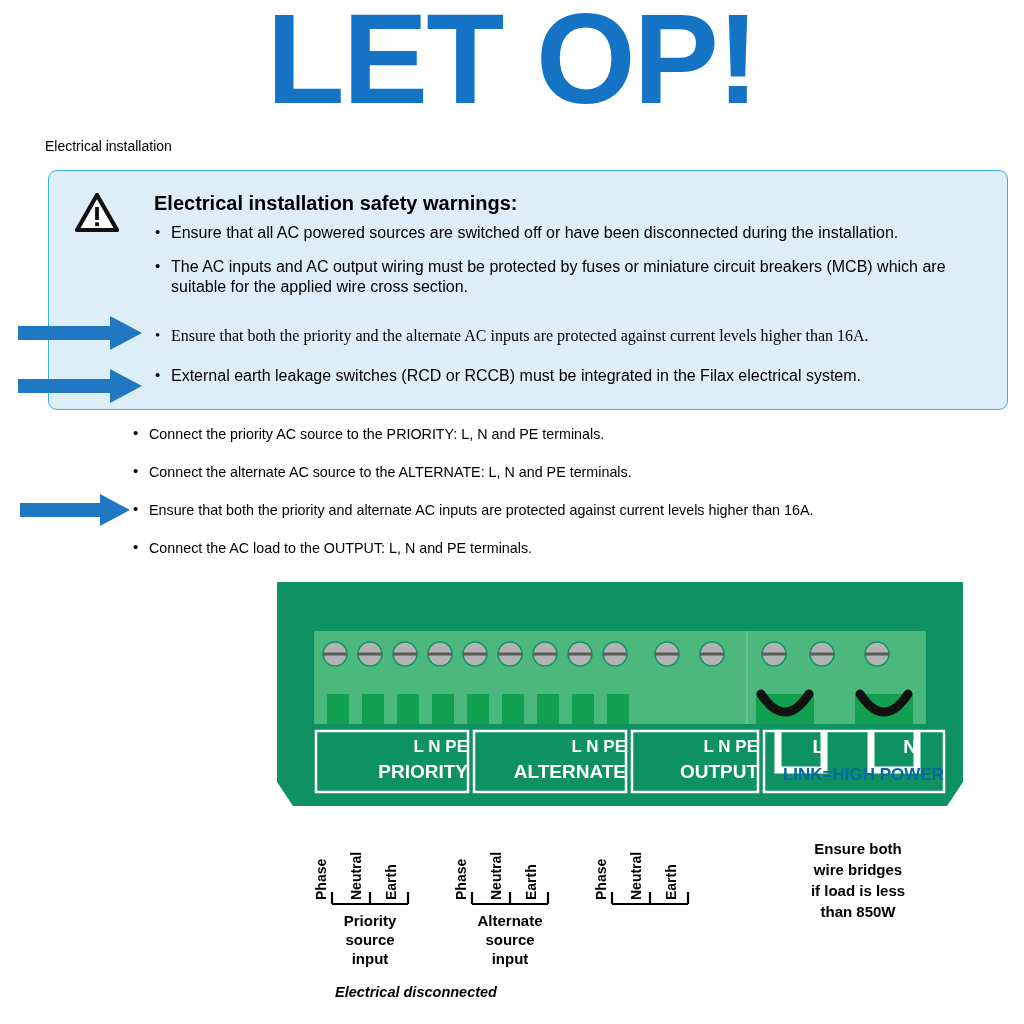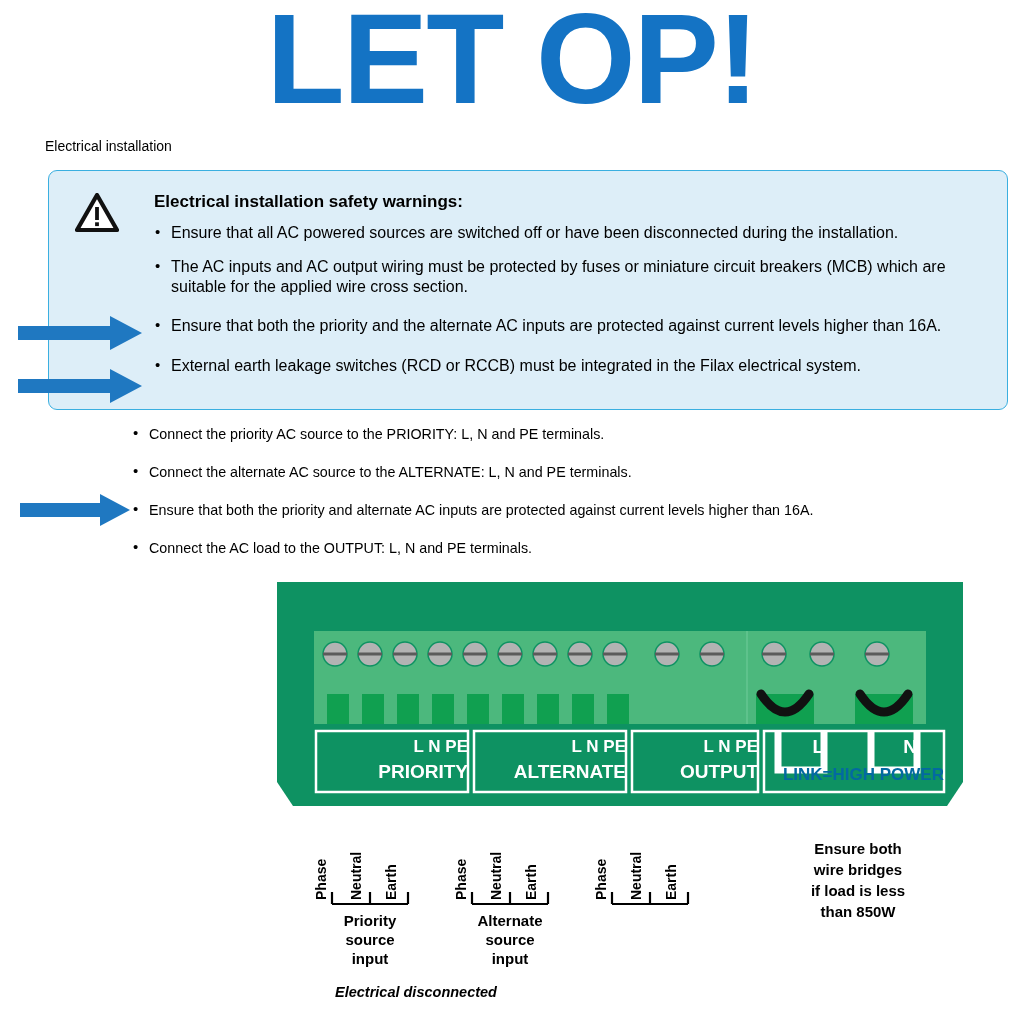--- a/index.html
+++ b/index.html
@@ -47,21 +47,21 @@
     box-sizing:border-box;
   }
   .warn-icon{
     position:absolute;
     left:26px;top:22px;
     width:44px;height:40px;
   }
   .warn-title{
     position:absolute;
     left:105px;top:21px;
-    font-size:17px;
+    font-size:20px;
     font-weight:bold;
     color:#000;
   }
   .warn-list{
     position:absolute;
     left:105px;top:52px;
     width:835px;
     margin:0;padding:0;
     list-style:none;
   }
@@ -163,21 +163,21 @@
   <div class="warn-box">
     <svg class="warn-icon" viewBox="0 0 44 40">
       <path d="M22 2 L42 37 L2 37 Z" fill="#ffffff" stroke="#111111" stroke-width="4.2" stroke-linejoin="round"></path>
       <rect x="20.1" y="14" width="3.8" height="13" fill="#111111"></rect>
       <rect x="20.1" y="29.3" width="3.8" height="3.8" fill="#111111"></rect>
     </svg>
     <div class="warn-title">Electrical installation safety warnings:</div>
     <ul class="warn-list">
       <li>Ensure that all AC powered sources are switched off or have been disconnected during the installation.</li>
       <li>The AC inputs and AC output wiring must be protected by fuses or miniature circuit breakers (MCB) which are suitable for the applied wire cross section.</li>
-      <li style="margin-top:19px;">Ensure that both the priority and the alternate AC inputs are protected against current levels higher than 16A.</li>
+      <li style="margin-top:29px;font-family:Liberation Serif, serif;">Ensure that both the priority and the alternate AC inputs are protected against current levels higher than 16A.</li>
       <li style="margin-top:20px;">External earth leakage switches (RCD or RCCB) must be integrated in the Filax electrical system.</li>
     </ul>
   </div>
 
   <svg class="arrow" style="left:18px;top:316px;" width="124" height="34" viewBox="0 0 124 34">
     <path d="M0 10 H92 V0 L124 17 L92 34 V24 H0 Z" fill="#1f78c1"></path>
   </svg>
   <svg class="arrow" style="left:18px;top:369px;" width="124" height="34" viewBox="0 0 124 34">
     <path d="M0 10 H92 V0 L124 17 L92 34 V24 H0 Z" fill="#1f78c1"></path>
   </svg>

